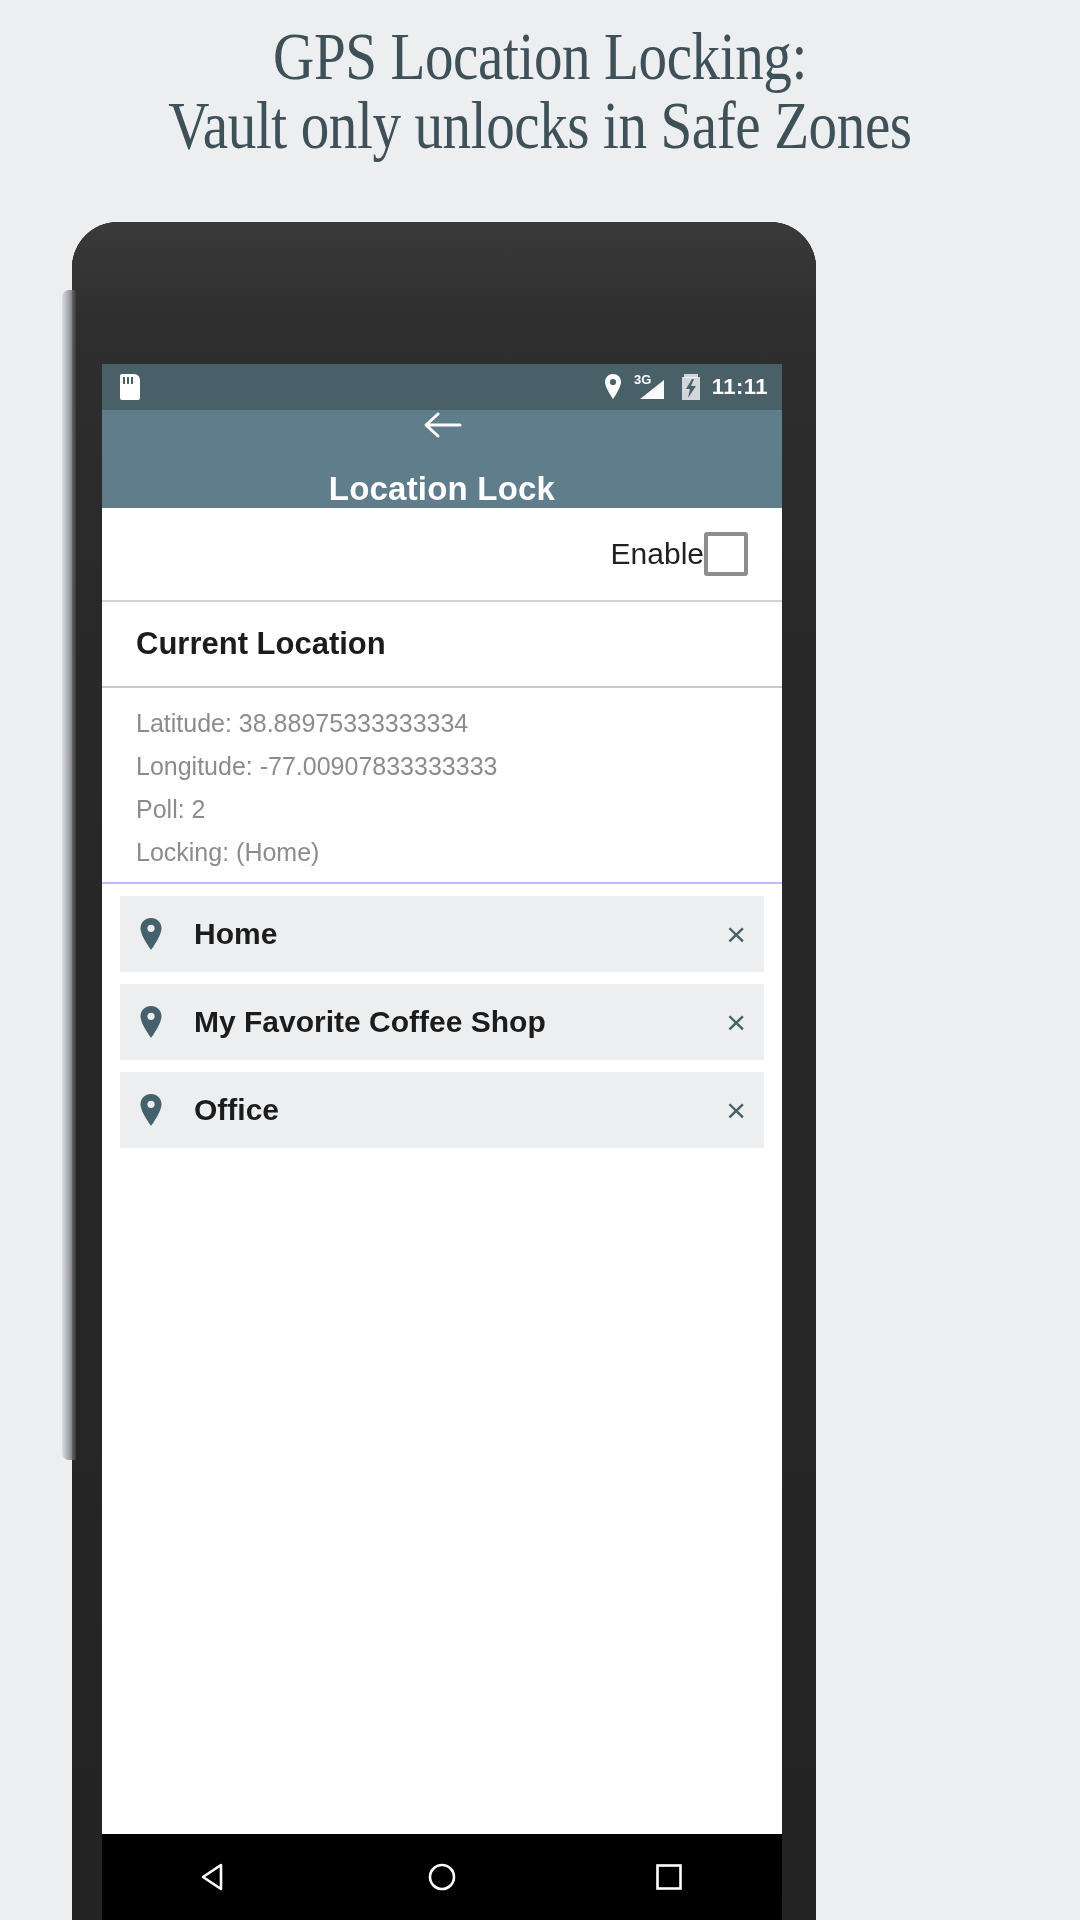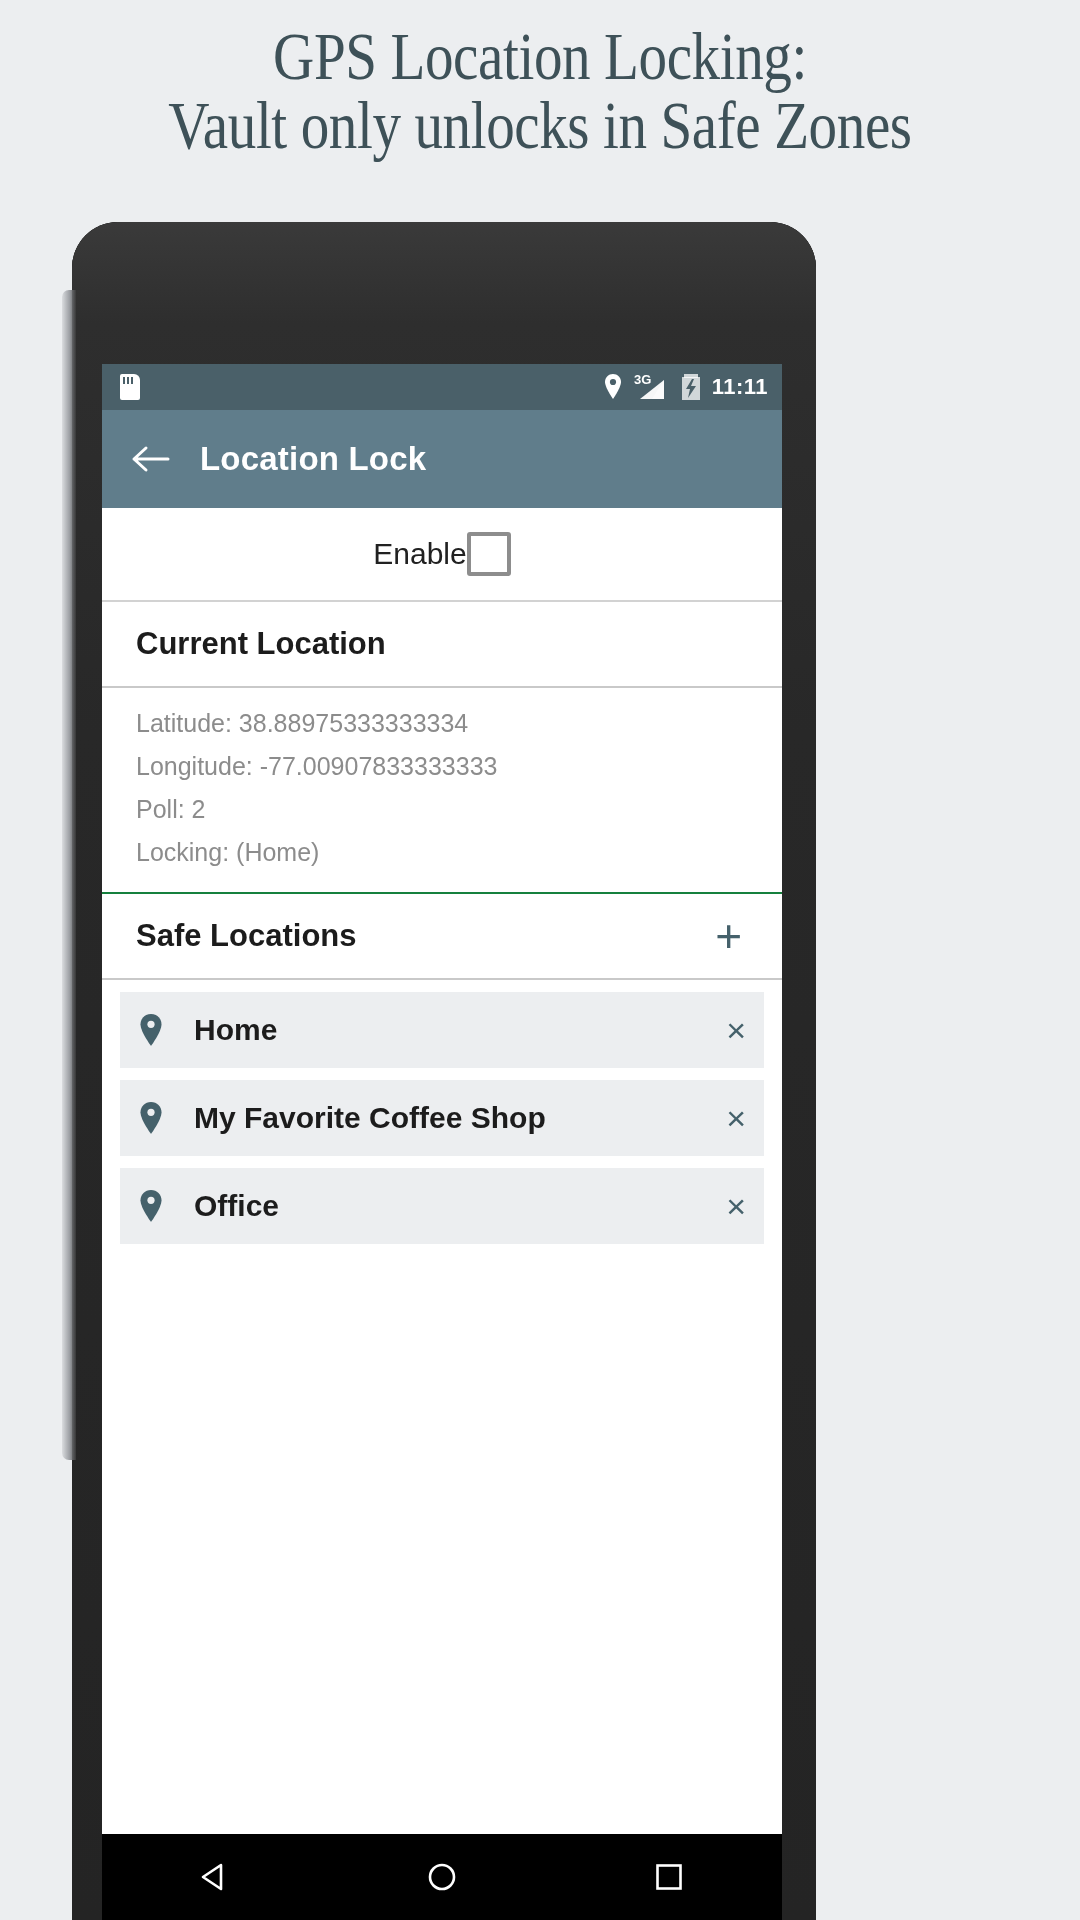--- a/index.html
+++ b/index.html
@@ -85,44 +85,44 @@
   .sdcard{
     width:20px;height:26px;background:#fff;
     border-radius:2px 6px 2px 2px;position:relative;
   }
   .sdcard:before{
     content:"";position:absolute;left:3px;top:3px;width:12px;height:7px;
     background:repeating-linear-gradient(90deg,#4a6069 0 2px,#fff 2px 4px);
   }
   .appbar{
     height:98px;background:#607d8b;
-    display:flex;align-items:center;gap:30px;padding:0 28px;
+    display:flex;align-items:center;gap:30px;padding:0 28px;flex-direction:column;
   }
   .appbar-title{
     color:#fff;font-size:33px;font-weight:bold;letter-spacing:0.2px;
   }
   .content{background:#fff;height:calc(100% - 46px - 98px - 86px);}
   .row-enable{
-    display:flex;align-items:center;justify-content:center;
+    display:flex;align-items:center;justify-content:flex-end;
     height:92px;padding:0 34px;border-bottom:2px solid #d2d2d2;
   }
   .label-enable{font-size:30px;color:#212121;}
   .checkbox{
     width:36px;height:36px;border:4px solid #8d8d8d;border-radius:3px;background:#fff;
   }
   .section-head{
     display:flex;align-items:center;justify-content:space-between;
     height:84px;padding:0 34px;border-bottom:2px solid #c9c9c9;
   }
   .section-title{font-size:31px;font-weight:bold;color:#1c1c1c;}
   .plus{
     font-size:46px;line-height:1;color:#45616b;font-weight:300;
     padding:0 6px;
   }
-  .info{padding:14px 34px 18px;border-bottom:2px solid #15803d;}
+  .info{padding:14px 34px 8px;border-bottom:2px solid #c4b5fd;}
   .info div{font-size:25px;color:#8c8c8c;padding:7px 0;}
   .loc-list{padding:0;}
   .loc-row{
     display:flex;align-items:center;
     height:76px;margin:12px 18px 4px;
     background:#eceef0;padding:0 18px;
   }
   .pin{width:26px;height:34px;flex:0 0 26px;}
   .loc-name{
     margin-left:30px;font-size:30px;font-weight:bold;color:#1c1c1c;
@@ -193,24 +193,20 @@
       <span class="section-title">Current Location</span>
     </div>
 
     <div class="info">
       <div>Latitude: 38.88975333333334</div>
       <div>Longitude: -77.00907833333333</div>
       <div>Poll: 2</div>
       <div>Locking: (Home)</div>
     </div>
 
-    <div class="section-head">
-      <span class="section-title">Safe Locations</span>
-      <span class="plus">+</span>
-    </div>
 
     <div class="loc-list">
 
       <div class="loc-row">
         <svg class="pin" viewBox="0 0 26 34">
           <path d="M13 1C7 1 2.5 5.6 2.5 11.3 2.5 19 13 33 13 33s10.5-14 10.5-21.7C23.5 5.6 19 1 13 1z" fill="#45616b"></path>
           <circle cx="13" cy="11.3" r="3.6" fill="#eceef0"></circle>
         </svg>
         <span class="loc-name">Home</span>
         <span class="x-btn">×</span>

